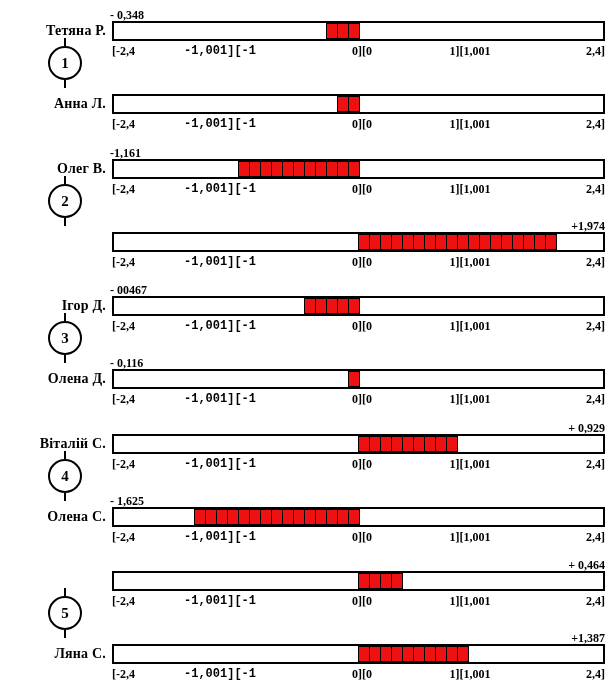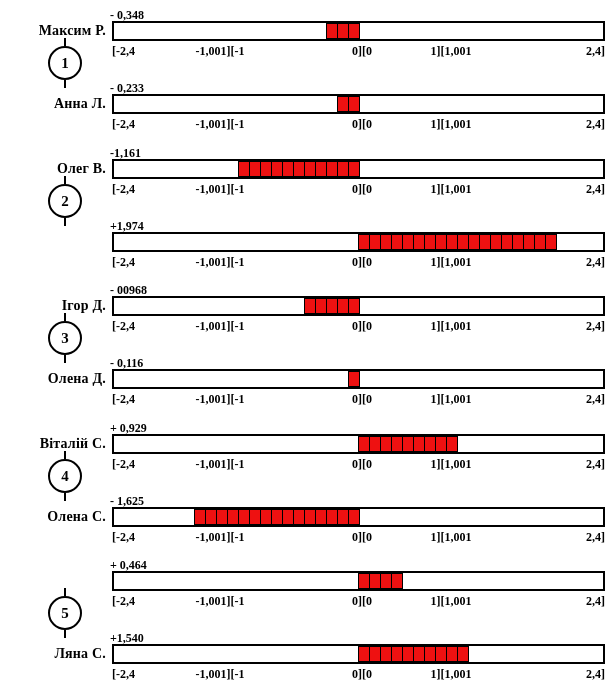--- a/index.html
+++ b/index.html
@@ -12,42 +12,42 @@
   .name{
     position:absolute;left:0;top:18px;width:106px;height:20px;
     line-height:20px;text-align:right;font-size:14px;letter-spacing:.2px;
     white-space:nowrap;
   }
   .val{
     position:absolute;top:4px;left:110px;width:495px;height:16px;
     line-height:16px;font-size:12px;white-space:nowrap;
   }
   .val.left{text-align:left;}
-  .val.right{text-align:left;}
+  .val.right{text-align:right;}
   .bar{
     position:absolute;left:112px;top:18px;width:493px;height:20px;
     border:2px solid #000;background:#fff;box-sizing:border-box;
   }
   .cells{position:absolute;top:0;bottom:0;display:flex;}
   .cells.pos{left:244px;}
   .cells.neg{right:244px;}
   .cell{
     width:12px;height:16px;box-sizing:border-box;flex:0 0 auto;
     border:1px solid #000;background:var(--cell-red,#ee1111);
     margin-right:-1px;
   }
   .axis{
     position:absolute;left:112px;top:40px;width:493px;height:16px;
     font-size:12px;line-height:16px;
   }
   .axis span{position:absolute;top:0;white-space:nowrap;}
   .axis .a0{left:0;}
-  .axis .a1{left:108px;transform:translateX(-50%);}
+  .axis .a1{left:108px;transform:translateX(-50%);font-family:Liberation Mono, monospace;}
   .axis .a2{left:250px;transform:translateX(-50%);}
-  .axis .a3{left:339px;transform:translateX(-50%);}
+  .axis .a3{left:358px;transform:translateX(-50%);}
   .axis .a4{right:0;}
   .badge{
     position:absolute;left:48px;width:34px;display:flex;
     flex-direction:column;align-items:center;
   }
   .tick{width:2px;height:8px;background:#000;}
   .circle{
     width:30px;height:30px;border:2px solid #000;border-radius:50%;
     display:flex;align-items:center;justify-content:center;
     font-size:15px;background:#fff;
@@ -86,41 +86,40 @@
 </div>
 <div class="badge" style="top:588px">
   <div class="tick"></div>
   <div class="circle">
       <span>5</span>
     </div>
   <div class="tick"></div>
 </div>
 
 <div class="row" style="top:3px">
-  <div class="name">Максим Р.</div>
+  <div class="name">Тетяна Р.</div>
   <div class="val left">- 0,348</div>
   <div class="bar">
       <div class="cells neg">
         <div class="cell"></div>
         <div class="cell"></div>
         <div class="cell"></div>
       </div>
     </div>
   <div class="axis">
     <span class="a0">[-2,4</span>
     <span class="a1">-1,001][-1</span>
     <span class="a2">0][0</span>
     <span class="a3">1][1,001</span>
     <span class="a4">2,4]</span>
   </div>
 </div>
 
 <div class="row" style="top:76px">
   <div class="name">Анна Л.</div>
-  <div class="val left">- 0,233</div>
   <div class="bar">
       <div class="cells neg">
         <div class="cell"></div>
         <div class="cell"></div>
       </div>
     </div>
   <div class="axis">
     <span class="a0">[-2,4</span>
     <span class="a1">-1,001][-1</span>
     <span class="a2">0][0</span>
@@ -184,21 +183,21 @@
     <span class="a0">[-2,4</span>
     <span class="a1">-1,001][-1</span>
     <span class="a2">0][0</span>
     <span class="a3">1][1,001</span>
     <span class="a4">2,4]</span>
   </div>
 </div>
 
 <div class="row" style="top:278px">
   <div class="name">Ігор Д.</div>
-  <div class="val left">- 00968</div>
+  <div class="val left">- 00467</div>
   <div class="bar">
       <div class="cells neg">
         <div class="cell"></div>
         <div class="cell"></div>
         <div class="cell"></div>
         <div class="cell"></div>
         <div class="cell"></div>
       </div>
     </div>
   <div class="axis">
@@ -297,21 +296,21 @@
     <span class="a0">[-2,4</span>
     <span class="a1">-1,001][-1</span>
     <span class="a2">0][0</span>
     <span class="a3">1][1,001</span>
     <span class="a4">2,4]</span>
   </div>
 </div>
 
 <div class="row" style="top:626px">
   <div class="name">Ляна С.</div>
-  <div class="val right">+1,540</div>
+  <div class="val right">+1,387</div>
   <div class="bar">
       <div class="cells pos">
         <div class="cell"></div>
         <div class="cell"></div>
         <div class="cell"></div>
         <div class="cell"></div>
         <div class="cell"></div>
         <div class="cell"></div>
         <div class="cell"></div>
         <div class="cell"></div>

